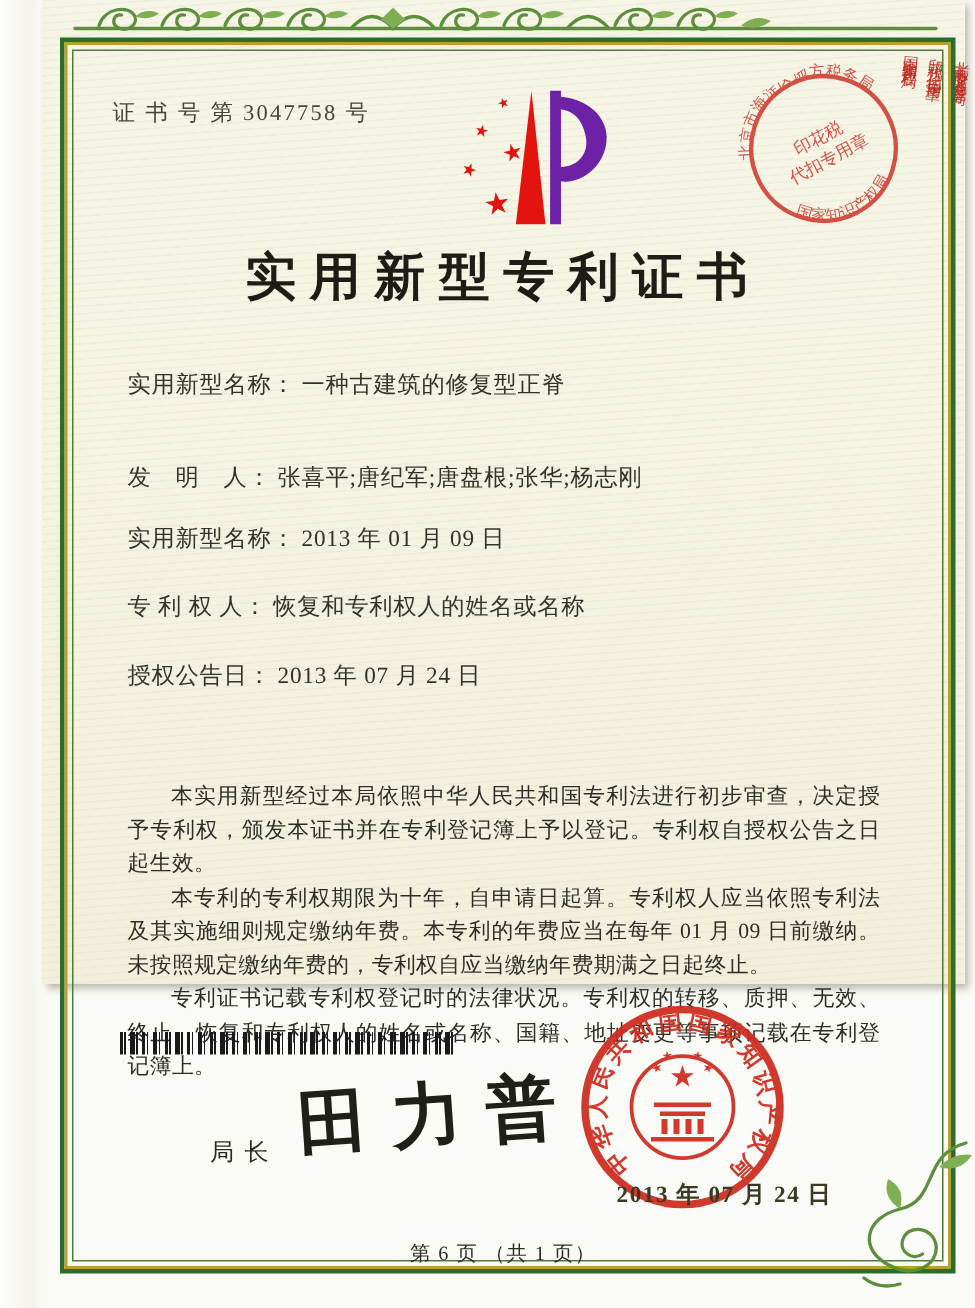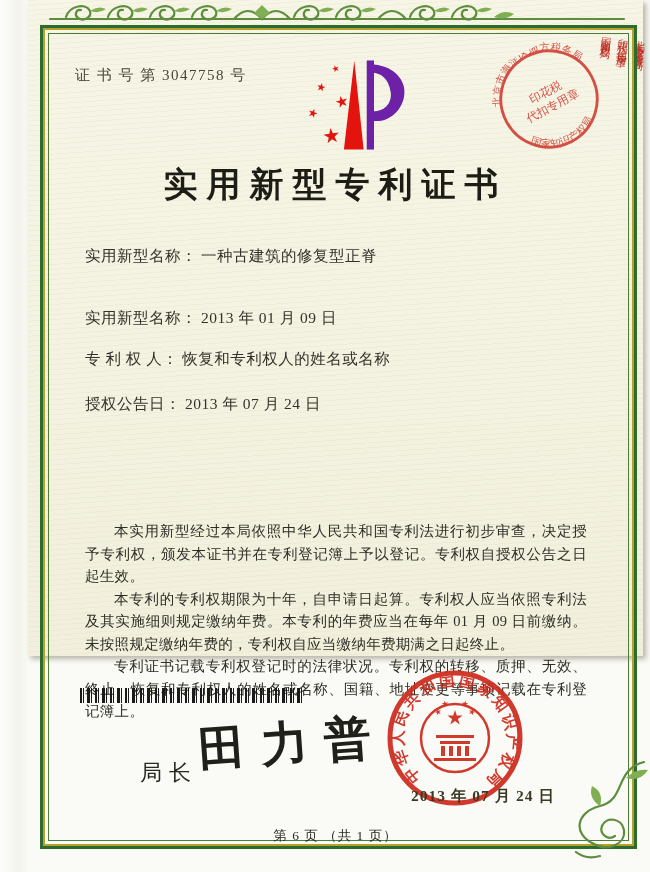--- a/index.html
+++ b/index.html
@@ -33,21 +33,21 @@
   .fields .row:nth-child(2){top:62px;}
   .fields .row:nth-child(3){top:103px;}
   .fields .row:nth-child(4){top:148px;}
   .fields .row:nth-child(5){top:194px;}
   .fields .row:nth-child(6){top:240px;}
   .fields .val{margin-left:4px;}
   .paras{position:absolute;left:57px;top:520px;width:502px;color:#2e2e26;}
   .paras p{margin:0;font-size:14.5px;line-height:22.5px;text-align:justify;text-indent:2em;letter-spacing:.3px;}
   .barcode{position:absolute;left:52px;top:688px;width:224px;height:15px;
     background:repeating-linear-gradient(90deg,#1a1a1a 0 2px,transparent 2px 3px,#1a1a1a 3px 4px,transparent 4px 7px,#1a1a1a 7px 10px,transparent 10px 11px,#1a1a1a 11px 12px,transparent 12px 15px);}
-  .sig-title{position:absolute;left:112px;top:758px;font-size:22px;letter-spacing:7px;color:#2a2a20;}
+  .sig-title{position:absolute;left:112px;top:758px;font-size:16px;letter-spacing:7px;color:#2a2a20;}
   .sig-name{position:absolute;left:170px;top:712px;font-size:47px;font-weight:bold;letter-spacing:16px;
     color:#20201a;transform:rotate(-4deg);}
   .seal{position:absolute;left:347px;top:658px;width:160px;height:160px;opacity:.93;}
   .seal-red{fill:#ce2b1e;}
   .seal-ring{fill:none;stroke:#ce2b1e;stroke-width:5;}
   .seal-wreath{fill:none;stroke:#ce2b1e;stroke-width:2.5;}
   .seal-txt{fill:#ce2b1e;font-weight:bold;font-family:"Liberation Serif",serif;}
   .seal-date{position:absolute;left:383px;top:786px;font-size:15.5px;font-weight:bold;
     letter-spacing:1px;color:#3a3a24;z-index:5;}
   .footer{position:absolute;left:0;right:0;top:827px;text-align:center;font-size:13.5px;
@@ -126,20 +126,23 @@
     <span>国家知识产权局</span>
   </div>
 
   <div class="frame"></div>
 
   <div class="doc-title">实用新型专利证书</div>
 
   <div class="fields">
     <div class="row">
       <span class="lab">实用新型名称：</span><span class="val">一种古建筑的修复型正脊</span>
+    </div>
+    <div class="row">
+      <span class="lab">发　明　人：</span><span class="val">张喜平;唐纪军;唐盘根;张华;杨志刚</span>
     </div>
     <div class="row">
       <span class="lab">实用新型名称：</span><span class="val">2013 年 01 月 09 日</span>
     </div>
     <div class="row">
       <span class="lab">专 利 权 人：</span><span class="val">恢复和专利权人的姓名或名称</span>
     </div>
     <div class="row">
       <span class="lab">授权公告日：</span><span class="val">2013 年 07 月 24 日</span>
     </div>

